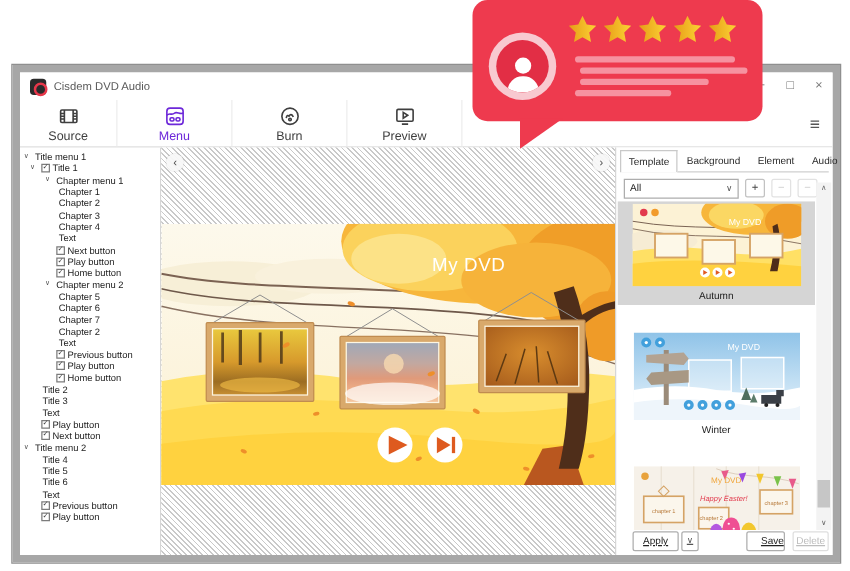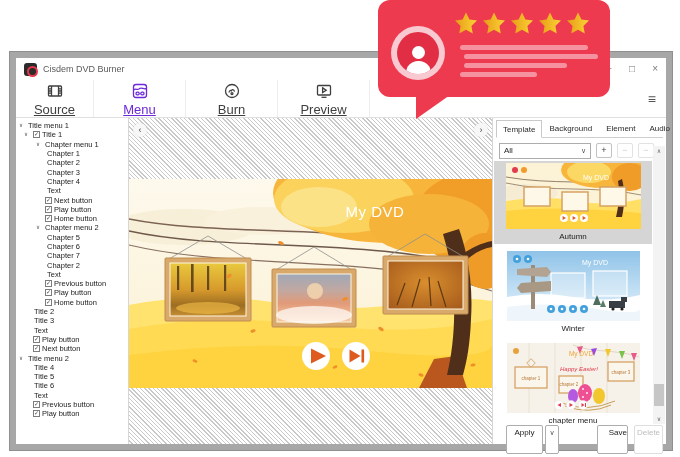--- a/index.html
+++ b/index.html
@@ -17,21 +17,21 @@
                      border:2px solid #e8374a; border-radius:50%; }
   .title-text { font-size:9px; color:#5a5a5a; margin-left:6px; }
   .win-controls { margin-left:auto; display:flex; gap:17px; align-items:center; }
   .wc { font-size:10px; color:#7a7a7a; line-height:10px; cursor:default; }
 
   .toolbar { height:38px; border-bottom:1px solid #e0e0e0; display:flex; position:relative; background:#fff; }
   .tb-section { width:92px; height:100%; border-right:1px solid #ededed; display:flex; flex-direction:column;
                 align-items:center; justify-content:center; gap:1px; color:#3f3f3f; }
   .tb-section:first-child { width:78px; }
   .tb-section.active { color:#6d28d9; }
-  .tb-label { font-size:13px;text-decoration:underline; }
+  .tb-label { font-size:10px; }
   .tb-icon svg { display:block; }
   .hamburger { position:absolute; right:10px; top:50%; transform:translateY(-50%);
                font-size:14px; color:#555; }
 
   .main { display:flex; height:326px; }
 
   
   .left-panel { width:113px; border-right:1px solid #d6d6d6; display:flex; flex-direction:column; background:#fff; }
   .tree { flex:1; padding-top:3px; overflow:hidden; }
   .trow { display:flex; align-items:center; height:9.3px; font-size:7.5px; color:#1c1c1c; white-space:nowrap; }
@@ -73,33 +73,33 @@
   .tab.active { background:#fff; border:1px solid #c9c9c9; border-bottom-color:#fff; margin-bottom:-1px; }
   .filter-row { position:absolute; top:24px; left:6px; height:17px; display:flex; gap:5px; align-items:center; }
   .select { width:92px; height:16px; border:1px solid #adadad; background:#fff; font-size:8px;
             display:flex; align-items:center; padding:0 4px; color:#222; }
   .select .sel-chev { margin-left:auto; font-size:7px; color:#555; }
   .sq-btn { width:16px; height:15px; border:1px solid #c2c2c2; border-radius:2px; background:#fff;
             font-size:9px; line-height:13px; text-align:center; color:#444; }
   .sq-btn.disabled { color:#cccccc; border-color:#e2e2e2; }
 
   .tpl-list { position:absolute; top:43px; left:1px; right:14px; bottom:20px; overflow:hidden; }
-  .tpl-item { text-align:center; margin-bottom:5px; padding:2px 0 3px; }
+  .tpl-item { text-align:center; margin-bottom:20px; padding:2px 0 3px; }
   .tpl-item.selected { background:#d5d5d5; }
   .tpl-item svg { display:block; margin:0 auto; }
   .tpl-name { font-size:8px; color:#222; margin-top:3px; }
 
   .vscroll { position:absolute; top:28px; bottom:20px; right:1px; width:12px; background:#f3f3f3; }
   .varrow { position:absolute; left:0; right:0; height:10px; text-align:center; font-size:6px; color:#666; line-height:10px; }
   .varrow.up { top:0; } .varrow.down { bottom:0; }
   .vthumb { position:absolute; left:1px; right:1px; top:238px; height:22px; background:#c6c6c6; }
 
   .panel-footer { position:absolute; left:0; right:0; bottom:2px; height:17px; }
-  .pf-btn { position:absolute; top:0; height:29px; border:1px solid #adadad; border-radius:2px;
-            background:#fff; font-size:8px; color:#222; text-align:center; line-height:13px; }
+  .pf-btn { position:absolute; top:0; height:16px; border:1px solid #adadad; border-radius:2px;
+            background:#fff; font-size:8px; color:#222; text-align:center; line-height:13px;text-decoration:underline; }
   .pf-apply { left:13px; width:37px; }
   .pf-apply-chev { left:52px; width:14px; font-size:7px; color:#555; }
   .pf-save { left:104px; width:31px;text-align:right; }
   .pf-delete { left:141px; width:29px; color:#bdbdbd; border-color:#dedede; }
 
   
   .bubble { position:absolute; left:378px; top:0; width:232px; height:97px; background:#ee3a4e;
             border-radius:12px; z-index:10; }
   .bubble-tail { position:absolute; left:38px; top:95px; width:0; height:0;
                  border-top:24px solid #ee3a4e; border-right:34px solid transparent; }
@@ -119,21 +119,21 @@
 </style>
 </head>
 <body>
 
 <div class="page">
 
   <div class="window">
 
     <div class="titlebar">
       <span class="app-icon"></span>
-      <span class="title-text">Cisdem DVD Burner</span>
+      <span class="title-text">Cisdem DVD Audio</span>
       <div class="win-controls">
         <span class="wc">−</span>
         <span class="wc">□</span>
         <span class="wc">×</span>
       </div>
     </div>
 
     <div class="toolbar">
       <div class="tb-section">
         <span class="tb-icon">

